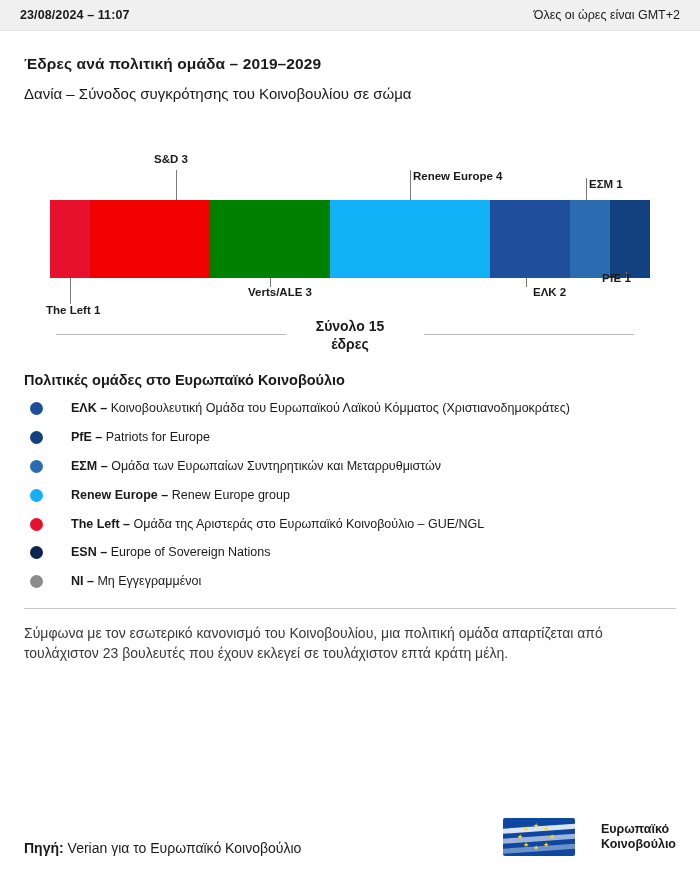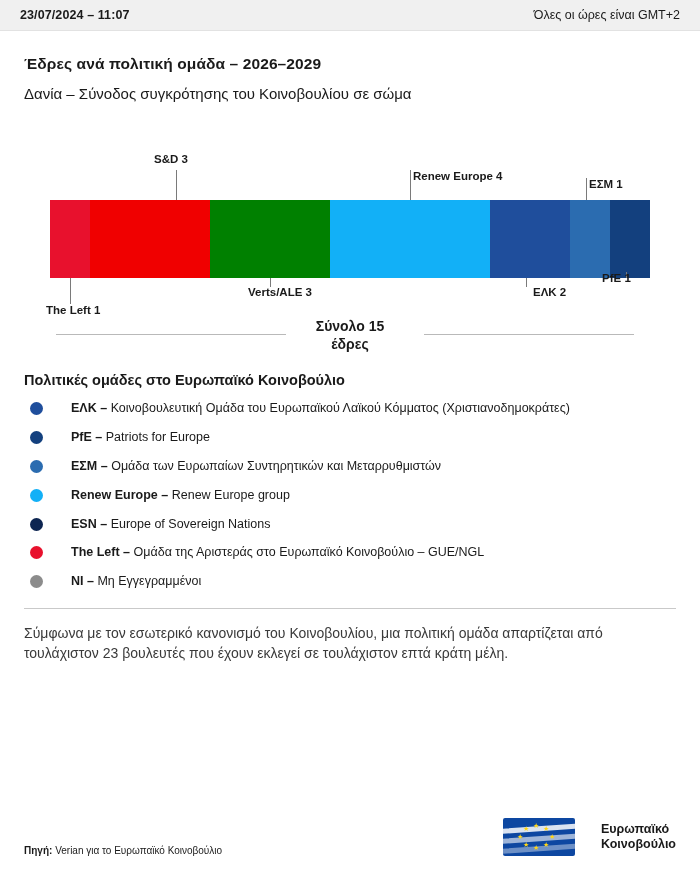--- a/index.html
+++ b/index.html
@@ -154,21 +154,21 @@
   .source-row {
     position: absolute;
     left: 24px;
     right: 24px;
     bottom: 18px;
     display: flex;
     align-items: flex-end;
     justify-content: space-between;
   }
   .source {
-    font-size: 10px;
+    font-size: 14px;
   }
   .source .lab { font-weight: bold; }
   .ep-logo {
     display: flex;
     align-items: center;
     gap: 26px;
   }
   .ep-flag {
     width: 72px;
     height: 38px;
@@ -197,26 +197,26 @@
     font-size: 12.5px;
     font-weight: bold;
     line-height: 1.2;
     color: #1a1a1a;
   }
 </style>
 </head>
 <body>
 
 <div class="topbar">
-  <div class="datetime">23/07/2024 – 11:07</div>
+  <div class="datetime">23/08/2024 – 11:07</div>
   <div class="tz">Όλες οι ώρες είναι GMT+2</div>
 </div>
 
 <div class="content">
-  <h1 class="title">Έδρες ανά πολιτική ομάδα – 2026–2029</h1>
+  <h1 class="title">Έδρες ανά πολιτική ομάδα – 2019–2029</h1>
   <h2 class="subtitle">Δανία – Σύνοδος συγκρότησης του Κοινοβουλίου σε σώμα</h2>
 
   <div class="chart-wrap">
 
     <div class="bar">
       <div class="seg" style="width:40px;background:#e8112d;"></div>
       <div class="seg" style="width:120px;background:#f00000;"></div>
       <div class="seg" style="width:120px;background:#008000;"></div>
       <div class="seg" style="width:160px;background:#12b0f7;"></div>
       <div class="seg" style="width:80px;background:#1f4e9c;"></div>
@@ -296,27 +296,27 @@
       <span class="legend-text"><span class="abbr">ΕΣΜ –</span> <span>Ομάδα των Ευρωπαίων Συντηρητικών και Μεταρρυθμιστών</span></span>
     </div>
 
     <div class="legend-item">
       <span class="dot" style="background:#12b0f7;"></span>
       <span class="legend-text"><span class="abbr">Renew Europe –</span> <span>Renew Europe group</span></span>
     </div>
 
 
     <div class="legend-item">
+      <span class="dot" style="background:#e8112d;"></span>
+      <span class="legend-text"><span class="abbr">The Left –</span> <span>Ομάδα της Αριστεράς στο Ευρωπαϊκό Κοινοβούλιο – GUE/NGL</span></span>
+    </div>
+
+    <div class="legend-item">
       <span class="dot" style="background:#0d2551;"></span>
       <span class="legend-text"><span class="abbr">ESN –</span> <span>Europe of Sovereign Nations</span></span>
-    </div>
-
-    <div class="legend-item">
-      <span class="dot" style="background:#e8112d;"></span>
-      <span class="legend-text"><span class="abbr">The Left –</span> <span>Ομάδα της Αριστεράς στο Ευρωπαϊκό Κοινοβούλιο – GUE/NGL</span></span>
     </div>
 
     <div class="legend-item">
       <span class="dot" style="background:#8c8c8c;"></span>
       <span class="legend-text"><span class="abbr">NI –</span> <span>Μη Εγγεγραμμένοι</span></span>
     </div>
 
   </div>
 </div>
 

